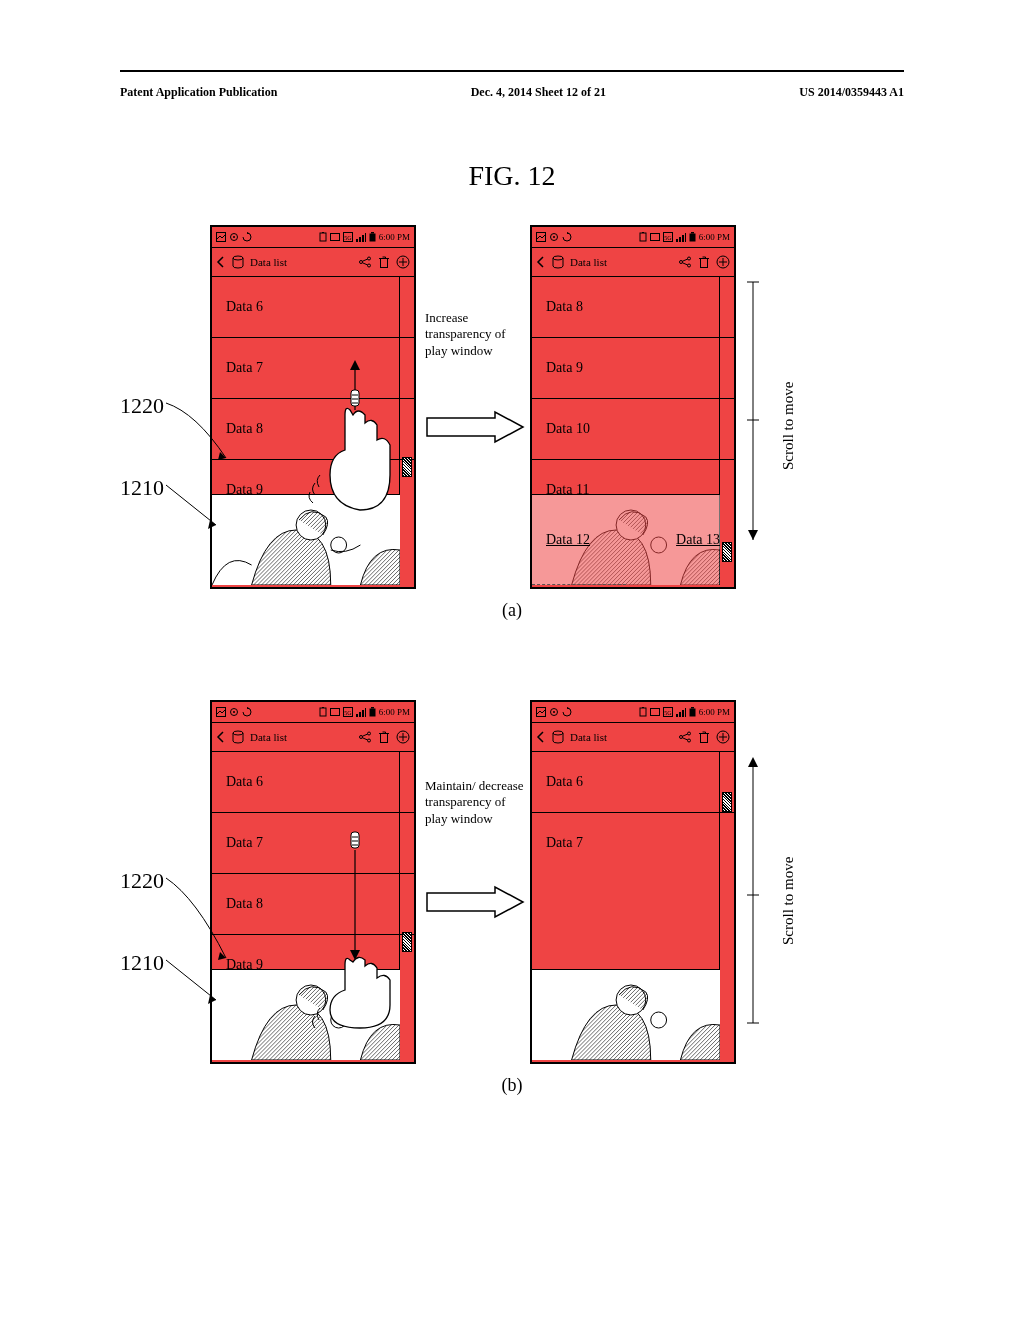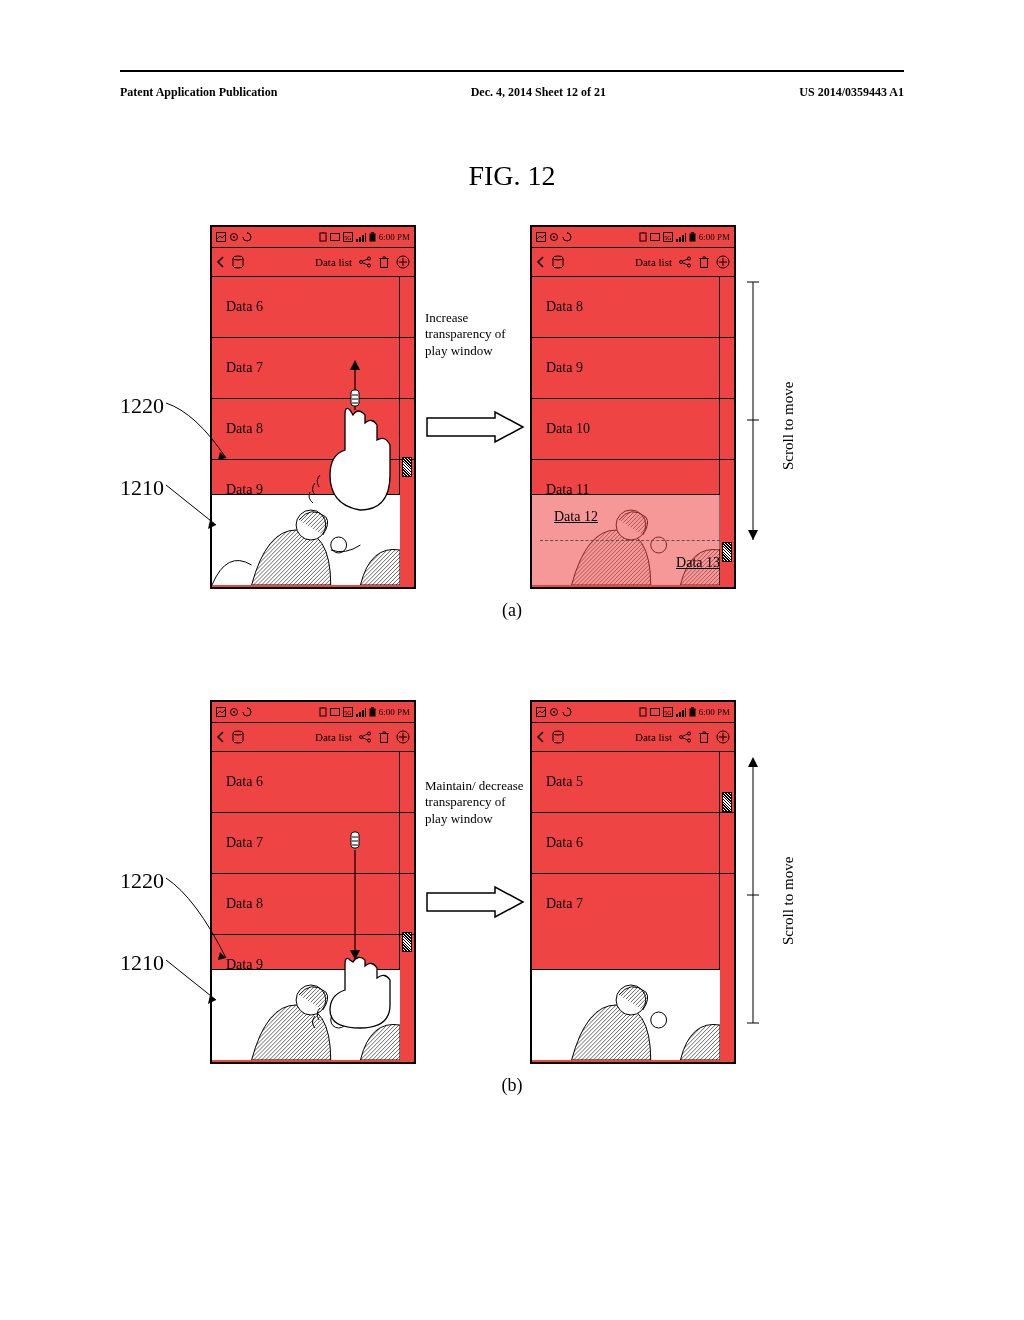--- a/index.html
+++ b/index.html
@@ -76,21 +76,21 @@
 
   .appbar {
     height: 28px;
     border-bottom: 1px solid #000;
     display: flex;
     align-items: center;
     padding: 0 4px;
     gap: 6px;
     font-size: 11px;
   }
-  .appbar .title { flex:1;text-align:right; }
+  .appbar .title { flex:1; }
 
   .list-area {
     position: relative;
     height: 308px; 
   }
   .list-track {
     position:absolute;
     top:0; bottom:0; right:0; width:14px;
     border-left:1px solid #000;
   }
@@ -112,21 +112,21 @@
   .play-window {
     position:absolute;
     left:0; bottom:0; right:14px;
     height: 90px;
     border-top:1px solid #000;
     overflow:hidden;
   }
   .play-window.transparent .artwork { opacity: 0.45; }
   .play-window .overlay-items {
     position:absolute; inset:0;
-    display:flex; flex-direction:column;padding-left:8px;
+    display:flex; 
   }
   .play-window .overlay-items .oitem {
     flex:1; display:flex; align-items:center; padding-left:14px;
     font-size:14px; text-decoration: underline;
     border-bottom:1px dashed #555;
   }
   .play-window .overlay-items .oitem:last-child{ border-bottom:none;justify-content:flex-end;}
   .artwork {
     position:absolute; inset:0;
   }
@@ -744,23 +744,20 @@
           </span>
       <span class="ico">
             <svg width="14" height="14">
               <circle cx="7" cy="7" r="6" fill="none" stroke="#000"></circle>
               <path d="M7 3 V11 M3 7 H11" stroke="#000"></path>
             </svg>
           </span>
     </div>
     <div class="list-area">
       <div class="item">
-            <span>Data 5</span>
-          </div>
-      <div class="item">
             <span>Data 6</span>
           </div>
       <div class="item last">
             <span>Data 7</span>
           </div>
       <div class="list-track">
         <div class="list-thumb" style="top:40px"></div>
       </div>
       <div class="play-window">
         <div class="artwork">

